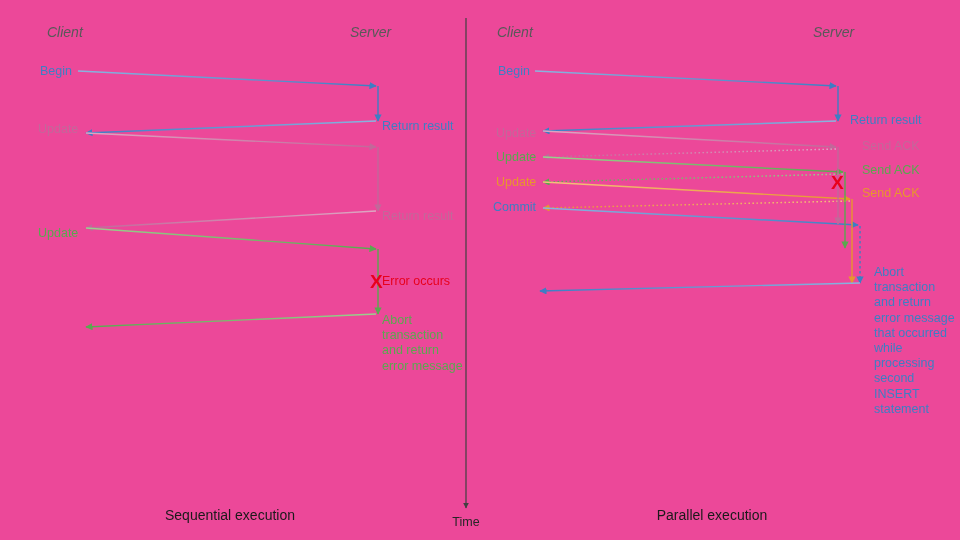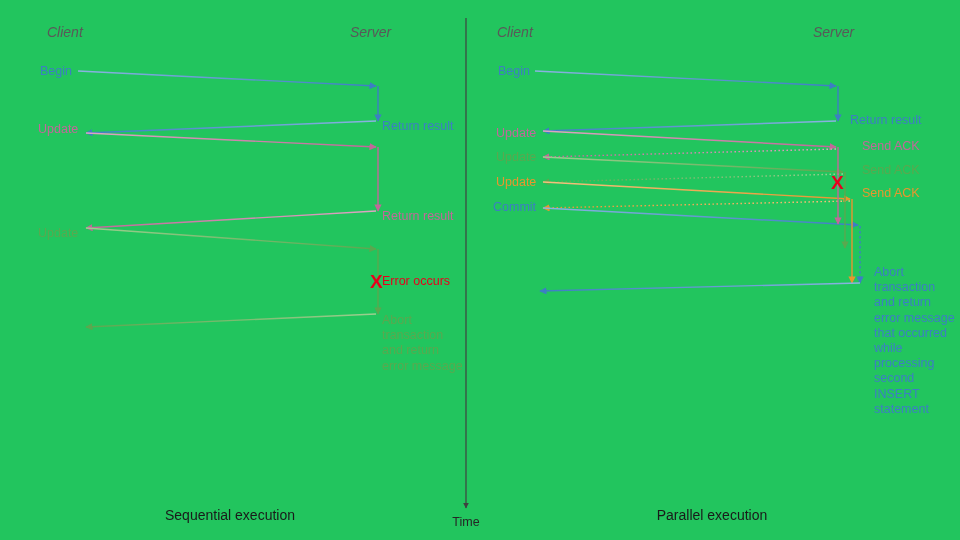--- a/index.html
+++ b/index.html
@@ -2,21 +2,21 @@
 <html><head>
 <meta charset="utf-8">
 <title>Sequential vs Parallel execution sequence diagram</title>
 <style>
   html,body{margin:0;padding:0;background:#ffffff;}
   body{
     width:960px;height:540px;overflow:hidden;
     font-family:"Liberation Sans","DejaVu Sans",sans-serif;
     -webkit-font-smoothing:antialiased;
   }
-  #stage{position:relative;width:960px;height:540px;background:#22c55e;}
+  #stage{position:relative;width:960px;height:540px;background:#ec4899;}
   svg#canvas{position:absolute;left:0;top:0;width:960px;height:540px;}
   .lane-title{
     font-style:italic;font-size:14px;fill:#595959;
   }
   .lbl{font-size:12.5px;}
   .lbl-multi{font-size:12.5px;}
   .panel-caption{font-size:14px;fill:#1a1a1a;}
   .time-lbl{font-size:12.5px;fill:#262626;}
   .err-x{font-size:19px;font-weight:bold;fill:#e8001c;}
   .err-txt{font-size:12.5px;fill:#e8001c;}

